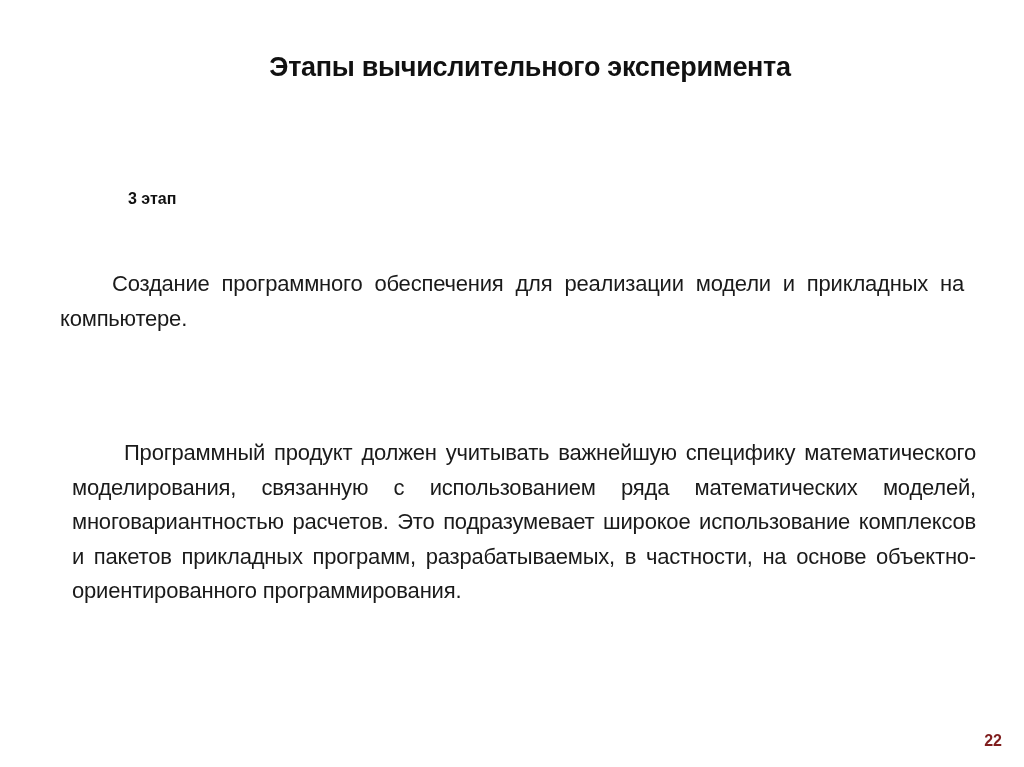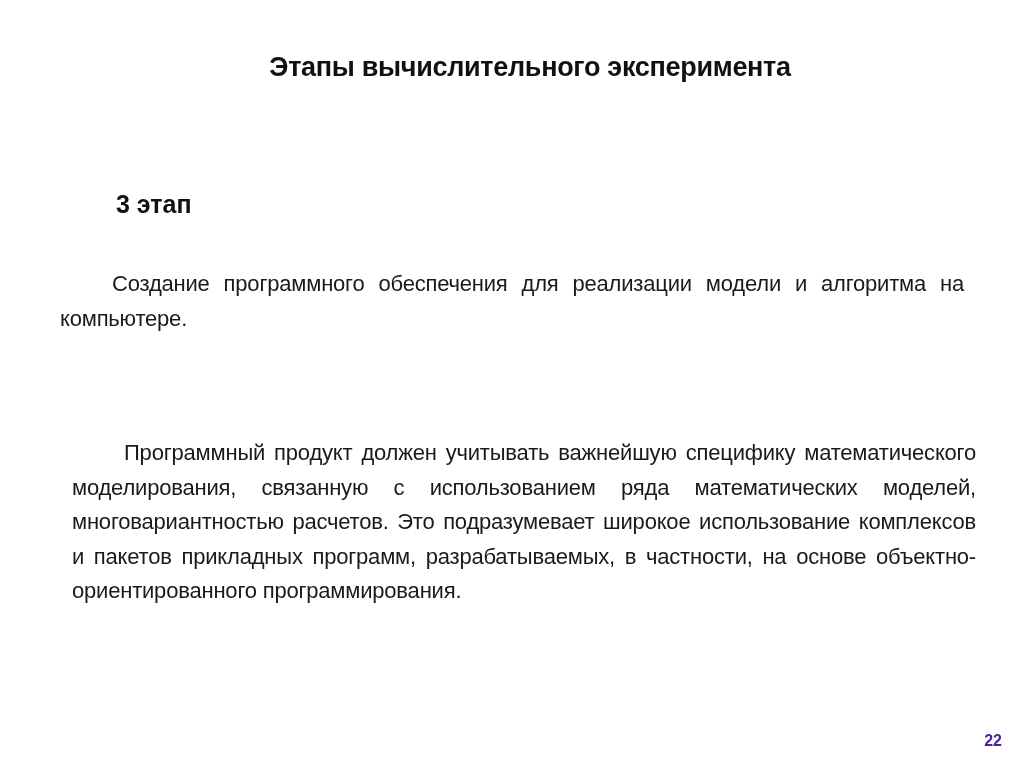--- a/index.html
+++ b/index.html
@@ -28,24 +28,24 @@
       width: 1060px;
       top: 52px;
       text-align: center;
       font-weight: bold;
       font-size: 27px;
       letter-spacing: -0.3px;
       color: #111111;
     }
     .stage {
       position: absolute;
-      left: 116px;
+      left: 128px;
       top: 190px;
       font-weight: bold;
-      font-size: 25px;
+      font-size: 16px;
       color: #111111;
     }
     .para {
       position: absolute;
       left: 60px;
       width: 904px;
       font-size: 22px;
       line-height: 34.5px;
       text-align: justify;
       text-indent: 52px;
@@ -53,25 +53,25 @@
       color: #1a1a1a;
     }
     .para1 { top: 267px; }
     .para2 { top: 424px; }
     .page-number {
       position: absolute;
       right: 22px;
       top: 732px;
       font-weight: bold;
       font-size: 16px;
-      color: #4c1d95;
+      color: #7f1d1d;
     }
   </style>
 </head>
 <body>
 
 <div class="slide">
   <div class="title">Этапы вычислительного эксперимента</div>
   <div class="stage">3 этап</div>
-  <p class="para para1" style="margin:0;">Создание программного обеспечения для реализации модели и алгоритма на компьютере.</p>
+  <p class="para para1" style="margin:0;">Создание программного обеспечения для реализации модели и прикладных на компьютере.</p>
   <p class="para para2" style="margin:12px;">Программный продукт должен учитывать важнейшую специфику математического моделирования, связанную с использованием ряда математических моделей, многовариантностью расчетов. Это подразумевает широкое использование комплексов и пакетов прикладных программ, разрабатываемых, в частности, на основе объектно-ориентированного программирования.</p>
   <div class="page-number">22</div>
 </div>
 
 </body></html>

